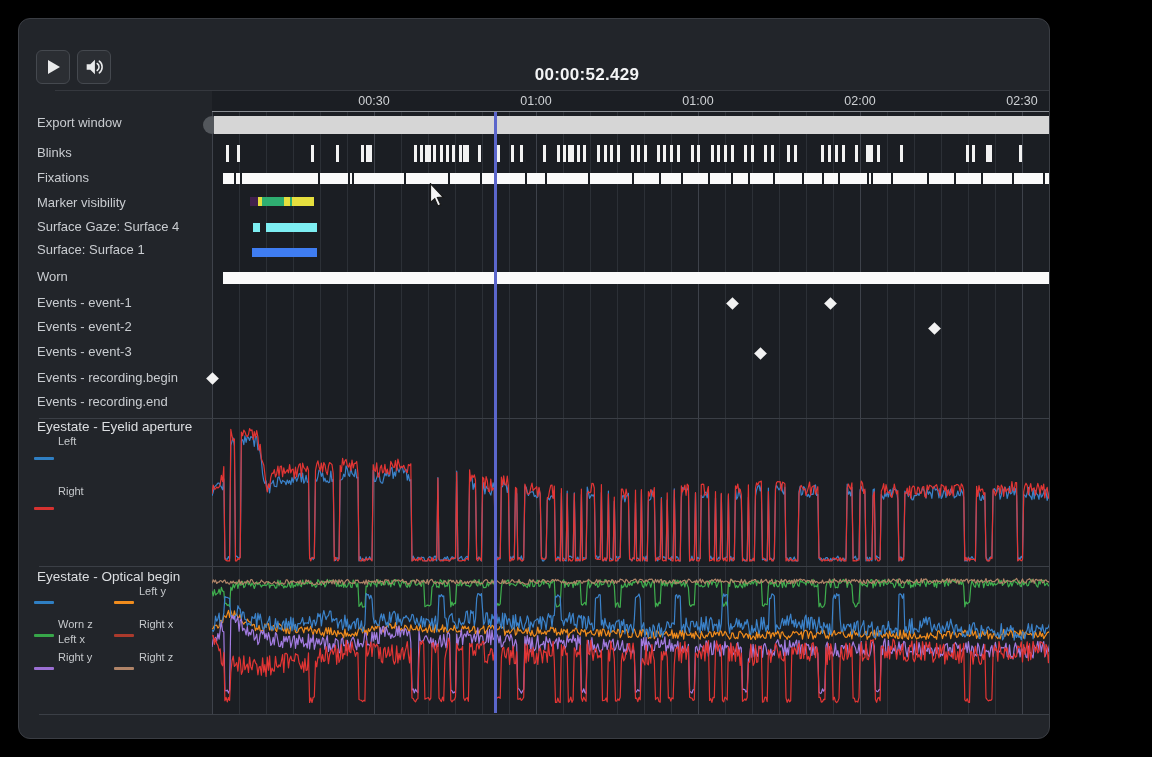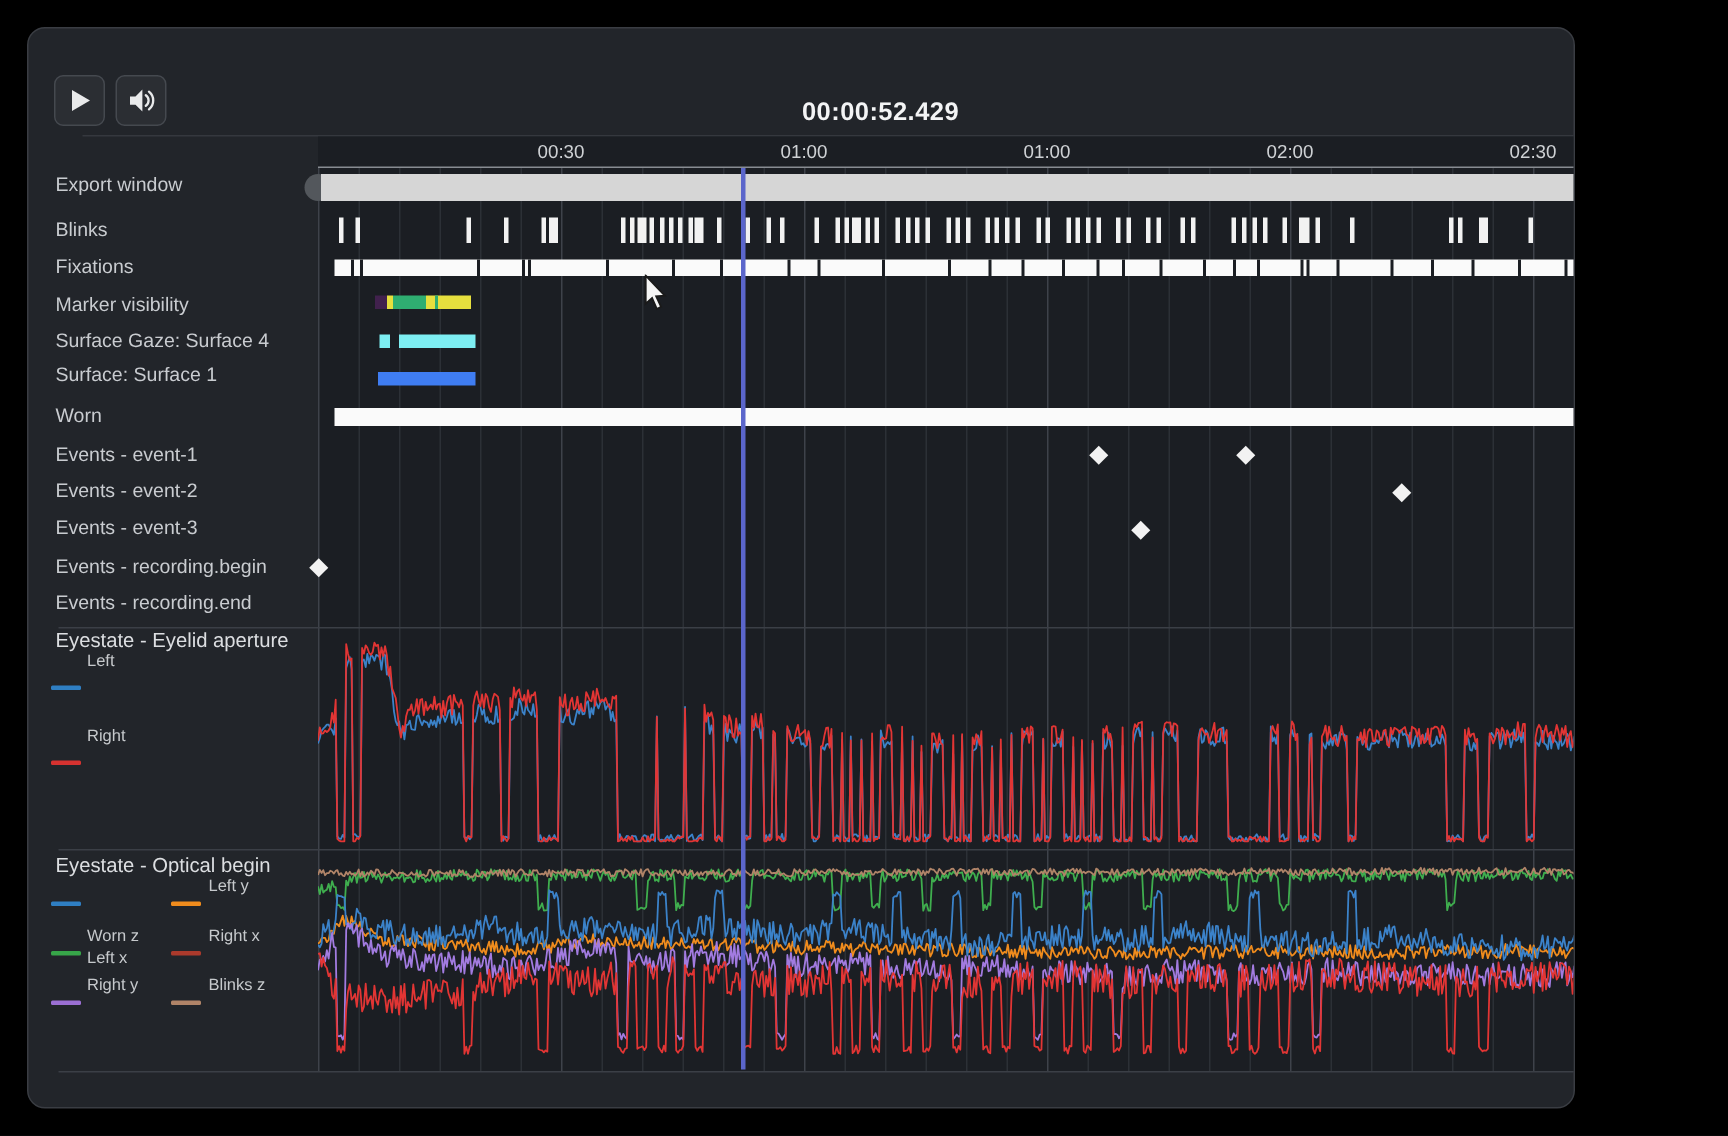--- a/index.html
+++ b/index.html
@@ -84,21 +84,21 @@
       <div class="legend-text" style="left: 39px; top: 566px; position: absolute; margin-top: 48px;">Left x</div>
       <div class="legend-line" style="left: 15px; top: 582px; background: rgb(47, 127, 195); position: absolute;"></div>
       <div class="legend-text" style="left: 120px; top: 566px; position: absolute;">Left y</div>
       <div class="legend-line" style="left: 95px; top: 582px; background: rgb(240, 140, 29); position: absolute;"></div>
       <div class="legend-text" style="left: 39px; top: 599px; position: absolute;">Worn z</div>
       <div class="legend-line" style="left: 15px; top: 615px; background: rgb(55, 166, 73); position: absolute;"></div>
       <div class="legend-text" style="left: 120px; top: 599px; position: absolute;">Right x</div>
       <div class="legend-line" style="left: 95px; top: 615px; background: rgb(171, 58, 44); position: absolute;"></div>
       <div class="legend-text" style="left: 39px; top: 632px; position: absolute;">Right y</div>
       <div class="legend-line" style="left: 15px; top: 648px; background: rgb(155, 111, 211); position: absolute;"></div>
-      <div class="legend-text" style="left: 120px; top: 632px; position: absolute;">Blinks z</div>
+      <div class="legend-text" style="left: 120px; top: 632px; position: absolute;">Right z</div>
       <div class="legend-line" style="left: 95px; top: 648px; background: rgb(176, 132, 104); position: absolute;"></div>
     </div>
 
   <div class="panel" id="panel">
       <div class="grid-v" style="left: 0px; background: rgb(62, 66, 74); position: absolute;"></div>
       <div class="grid-v" style="left: 27px; background: rgb(44, 48, 54); position: absolute;"></div>
       <div class="grid-v" style="left: 54px; background: rgb(44, 48, 54); position: absolute;"></div>
       <div class="grid-v" style="left: 81px; background: rgb(44, 48, 54); position: absolute;"></div>
       <div class="grid-v" style="left: 108px; background: rgb(44, 48, 54); position: absolute;"></div>
       <div class="grid-v" style="left: 135px; background: rgb(44, 48, 54); position: absolute;"></div>

